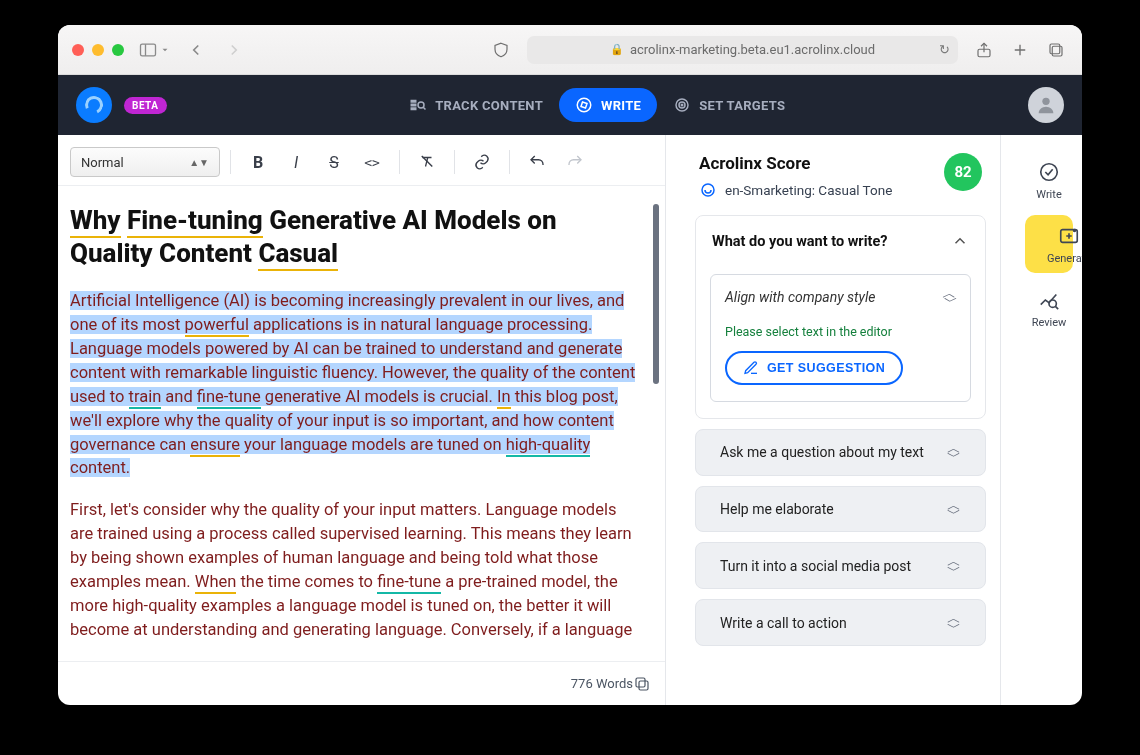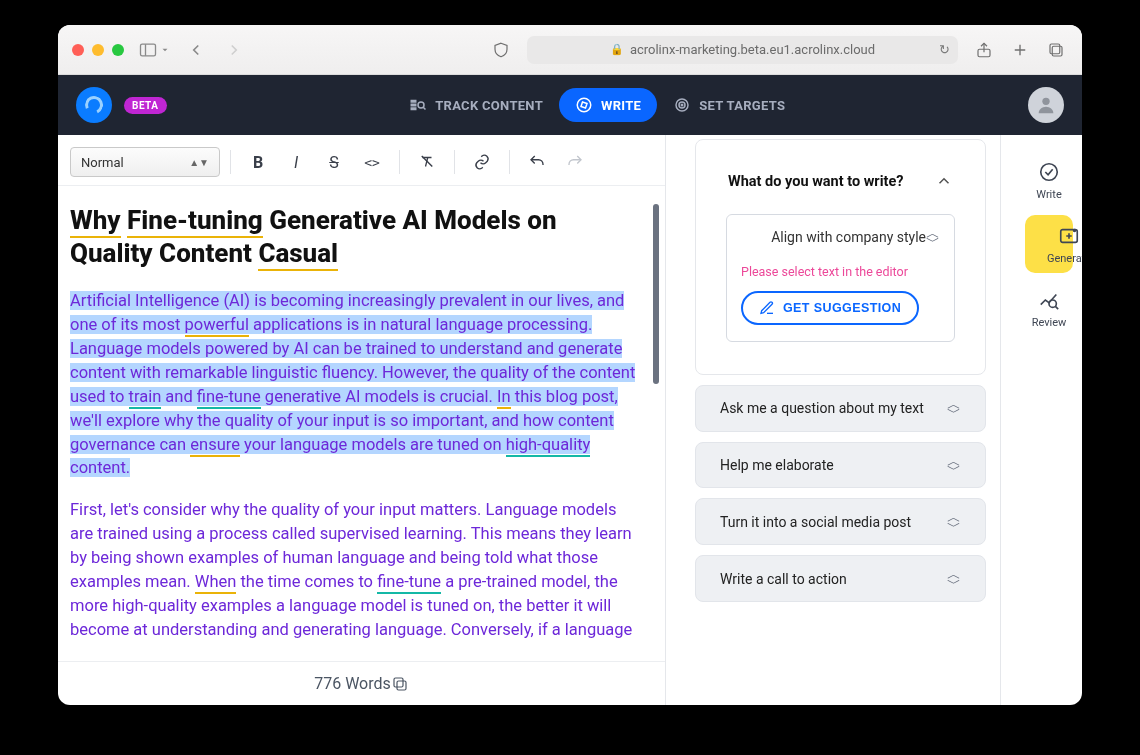--- a/index.html
+++ b/index.html
@@ -35,38 +35,38 @@
   .style-select { width: 150px; height: 30px; background: linear-gradient(#fcfcfc,#efefef); border: 1px solid #c9c9c9; border-radius: 4px; font-size: 13px; padding: 0 10px; display:flex; align-items:center; justify-content:space-between; color:#333; }
   .tb-btn { width: 34px; height: 30px; display:flex; align-items:center; justify-content:center; color:#3a3f4a; border-radius:4px; cursor:pointer; }
   .tb-btn svg { width:18px; height:18px; }
   .tb-sep { width:1px; height:24px; background:#e1e3e7; margin:0 6px; }
   .editor-wrap { position: relative; flex:1; padding: 18px 26px 0 12px; overflow:hidden; }
   .editor-scroll { position:absolute; right:6px; top:18px; bottom:60px; width:6px; }
   .scroll-thumb { position:absolute; top:0; left:0; width:6px; height:180px; background:#6b7280; border-radius:3px; }
   .doc-title { font-size: 26px; font-weight: 800; color:#111; line-height:1.25; margin-bottom:20px; }
   .u-pink { border-bottom: 2px solid #eab308; padding-bottom:1px; }
   .u-teal { border-bottom: 2px solid #14b8a6; padding-bottom:1px; }
-  .para { font-size: 16.5px; line-height: 1.45; color:#6d28d9; margin-bottom:18px; }
+  .para { font-size: 16.5px; line-height: 1.45; color:#7f1d1d; margin-bottom:18px; }
   .sel { background: #b4d6ff; }
-  .wordbar { height: 44px; border-top: 1px solid #eceef1; display:flex; align-items:center; justify-content:center; padding:0 14px; font-size:16px; color:#4b5563; }
+  .wordbar { height: 44px; border-top: 1px solid #eceef1; display:flex; align-items:center; justify-content:flex-end; padding:0 14px; font-size:13px; color:#4b5563; }
   .copy-icon { width:18px; height:18px; color:#4b5563; }
   
   .side-col { width: 320px; display:flex; flex-direction:column; border-right:1px solid #e5e7eb; min-width:0; }
   .score-box { padding: 18px 18px 12px 18px; display:flex; align-items:flex-start; justify-content:space-between; }
   .score-title { font-size:17px; font-weight:700; color:#111; margin-bottom:8px; }
   .tone { display:flex; align-items:center; gap:8px; font-size:13.5px; color:#374151; }
   .tone svg { color:#0a66ff; }
   .score-badge { width:38px; height:38px; border-radius:50%; background:#22c55e; color:#fff; font-weight:700; display:flex; align-items:center; justify-content:center; font-size:15px; }
-  .panel { margin: 4px 14px 0 14px; border:1px solid #e5e7eb; border-radius:8px; padding:16px; }
+  .panel { margin: 4px 14px 0 14px; border:1px solid #e5e7eb; border-radius:8px; padding:0; }
   .panel-head { display:flex; align-items:center; justify-content:space-between; padding:16px 16px; font-weight:700; font-size:14.5px; color:#111; cursor:pointer; }
   .panel-body { padding: 8px 14px 16px 14px; }
   .sub-card { border:1px solid #d6dae1; border-radius:6px; padding:14px 14px 16px 14px; }
-  .sub-row { display:flex; align-items:center; justify-content:flex-end; font-size:14px; color:#333; }
+  .sub-row { display:flex; align-items:center; justify-content:space-between; font-size:14px; color:#333;font-style:italic; }
   .updown { display:flex; flex-direction:column; line-height:0.6; color:#6b7280; cursor:pointer; }
-  .hint { font-size:12.5px; color:#ec4899; margin:18px 0 12px 0; }
+  .hint { font-size:12.5px; color:#15803d; margin:18px 0 12px 0; }
   .pill-btn { display:inline-flex; align-items:center; gap:8px; border:2px solid #0a66ff; color:#0a66ff; background:#fff; border-radius:22px; padding:7px 16px; font-weight:700; font-size:12.5px; letter-spacing:0.4px; cursor:pointer; }
   .pill-btn svg { width:16px; height:16px; }
   .sugg-item { margin:10px 14px 0 14px; background:#eef0f3; border:1px solid #e2e5ea; border-radius:8px; padding:14px 24px; display:flex; align-items:center; justify-content:space-between; font-size:14px; color:#222; cursor:pointer; }
   
   .rail { width: 66px; display:flex; flex-direction:column; align-items:center; padding-top:16px; gap:6px; }
   .rail-item { width:48px; padding:10px 0 8px 0; display:flex; flex-direction:column; align-items:center; gap:5px; font-size:11px; color:#3f4654; border-radius:10px; cursor:pointer; }
   .rail-item.active { background:#fde047;padding-left:40px; }
   .rail-item svg { width:22px; height:22px; color:#3f4654; }
 </style>
 </head>
@@ -242,20 +242,33 @@
       <div class="wordbar">
         <span>776 Words</span>
         <svg class="copy-icon" viewBox="0 0 24 24" fill="none" stroke="currentColor" stroke-width="1.6">
             <rect x="8" y="8" width="12" height="12" rx="2"></rect>
             <rect x="4" y="4" width="12" height="12" rx="2"></rect>
           </svg>
       </div>
     </div>
 
     <div class="side-col">
+      <div class="score-box">
+        <div>
+          <div class="score-title">Acrolinx Score</div>
+          <div class="tone">
+            <svg viewBox="0 0 24 24" width="18" height="18" fill="none" stroke="currentColor" stroke-width="2">
+                <circle cx="12" cy="12" r="8"></circle>
+                <path d="M8 12a4 4 0 008 0"></path>
+              </svg>
+            <span>en-Smarketing: Casual Tone</span>
+          </div>
+        </div>
+        <div class="score-badge">82</div>
+      </div>
 
       <div class="panel">
         <div class="panel-head">
           <span>What do you want to write?</span>
           <svg viewBox="0 0 24 24" width="18" height="18" fill="none" stroke="#555" stroke-width="2">
               <polyline points="18 15 12 9 6 15"></polyline>
             </svg>
         </div>
         <div class="panel-body">
           <div class="sub-card">

